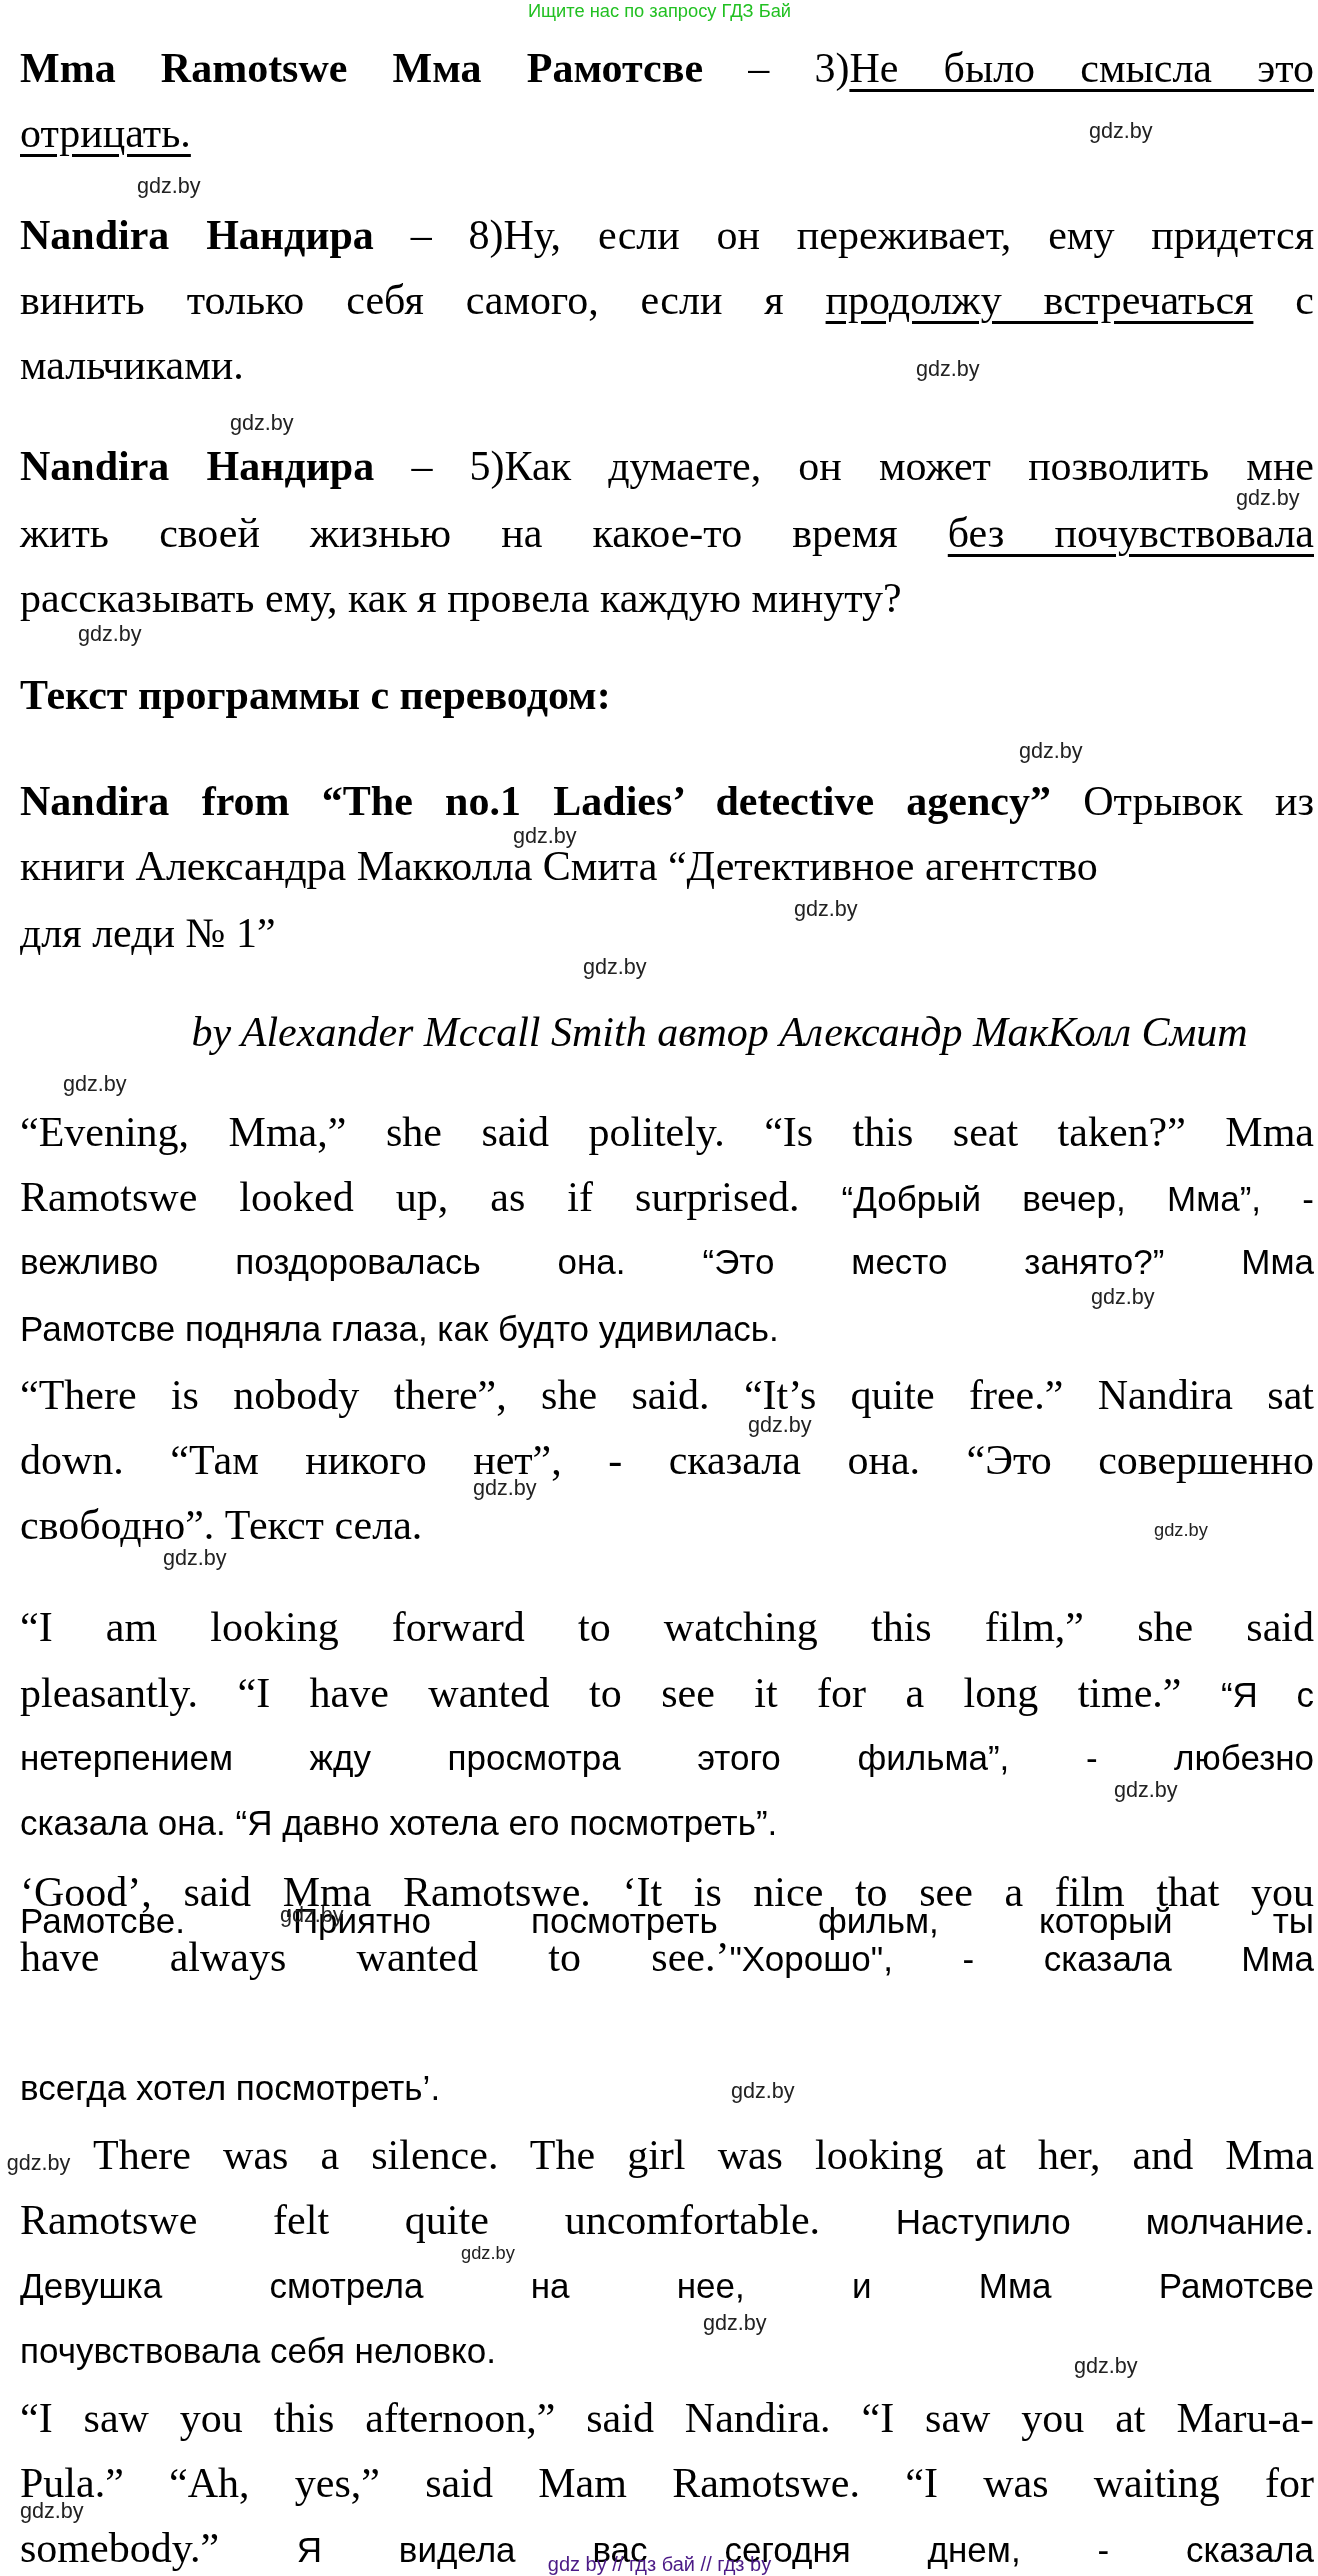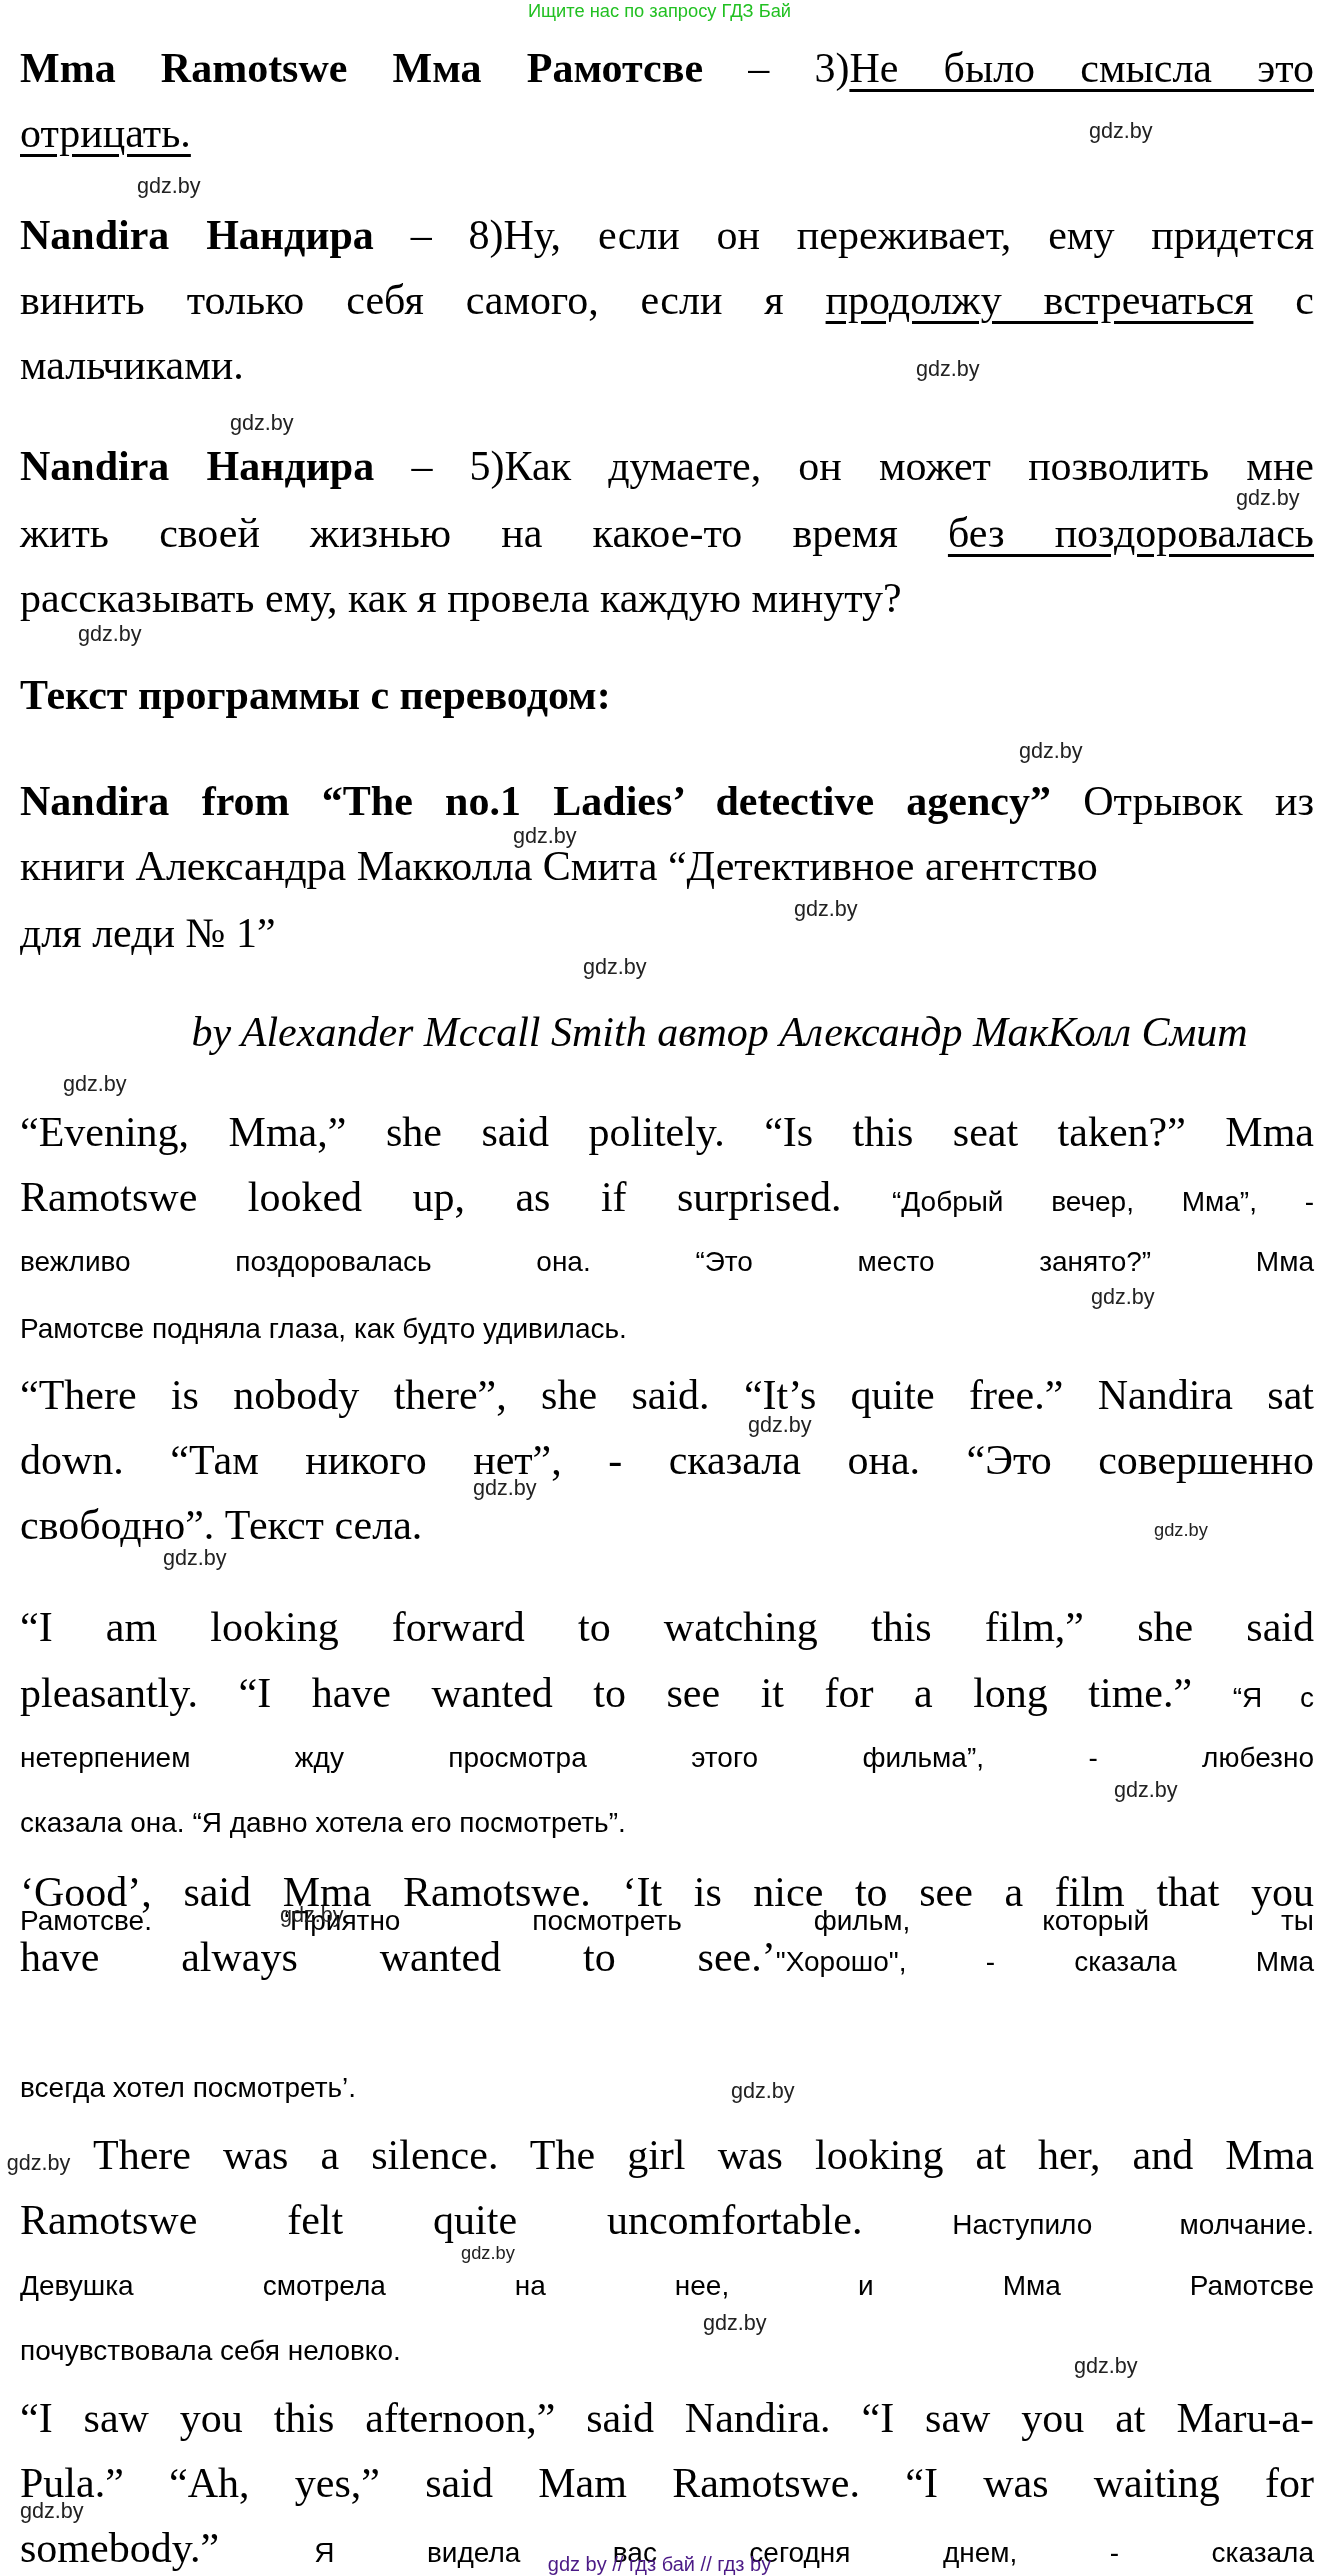--- a/index.html
+++ b/index.html
@@ -1,40 +1,40 @@
 <!DOCTYPE html>
 <html style="font-size:13.3px"><head>
 <meta charset="utf-8">
 <style>
   html, body { margin: 0; padding: 0; background: #ffffff; }
   body { width: 1319px; height: 2576px; position: relative; overflow: hidden; color: #000; }
   .header { position: absolute; top: 0; left: 0; width: 1319px; text-align: center; font-family: "Liberation Sans", sans-serif; font-size: 18.3px; color: #22c022; line-height: 21.6px; }
   .footer { position: absolute; top: 2553px; left: 0; width: 1319px; text-align: center; font-family: "Liberation Sans", sans-serif; font-size: 20px; color: #4b1a86; line-height: 23px; }
   .line { position: absolute; left: 20px; width: 1294px; font-family: "Liberation Serif", serif; font-size: 42px; line-height: 50px; white-space: nowrap; transform-origin: left top; }
   .j { text-align: justify; text-align-last: justify; white-space: normal; }
-  .sans { font-family: "Liberation Sans", sans-serif; font-size: 28px; }
+  .sans { font-family: "Liberation Sans", sans-serif; font-size: 35px; }
   .b { font-weight: bold; }
   .i { font-style: italic; }
   .u { text-decoration: underline; text-decoration-thickness: 3.3px; text-underline-offset: 6.7px; }
   .wm { position: absolute; font-family: "Liberation Sans", sans-serif; font-size: 21.6px; color: #222; line-height: 25px; }
 </style>
 </head>
 <body>
 
 <div class="header">Ищите нас по запросу ГДЗ Бай</div>
 
 <div class="line j" style="top:43px"><span class="b">Mma Ramotswe Мма Рамотсве</span><span> – 3)</span><span class="u">Не было смысла это</span></div>
 <div class="line" style="top:108px"><span class="u">отрицать.</span></div>
 
 <div class="line j" style="top:210px"><span class="b">Nandira Нандира</span><span> – 8)Ну, если он переживает, ему придется</span></div>
 <div class="line j" style="top:275px"><span>винить только себя самого, если я </span><span class="u">продолжу встречаться</span><span> с</span></div>
 <div class="line" style="top:340px">мальчиками.</div>
 
 <div class="line j" style="top:441px"><span class="b">Nandira Нандира</span><span> – 5)Как думаете, он может позволить мне</span></div>
-<div class="line j" style="top:508px"><span>жить своей жизнью на какое-то время </span><span class="u">без поздоровалась</span></div>
+<div class="line j" style="top:508px"><span>жить своей жизнью на какое-то время </span><span class="u">без почувствовала</span></div>
 <div class="line" style="top:573px">рассказывать ему, как я провела каждую минуту?</div>
 
 <div class="line b" style="top:670px">Текст программы с переводом:</div>
 
 <div class="line j" style="top:776px"><span class="b">Nandira from “The no.1 Ladies’ detective agency”</span><span> Отрывок из</span></div>
 <div class="line" style="top:841px">книги Александра Макколла Смита “Детективное агентство</div>
 <div class="line" style="top:908px">для леди № 1”</div>
 <div class="line i" style="top:1007px; left:125px; width:1189px; text-align:center">by Alexander Mccall Smith автор Александр МакКолл Смит</div>
 
 <div class="line j" style="top:1107px"><span>“Evening, Mma,” she said politely. “Is this seat taken?” Mma</span></div>

